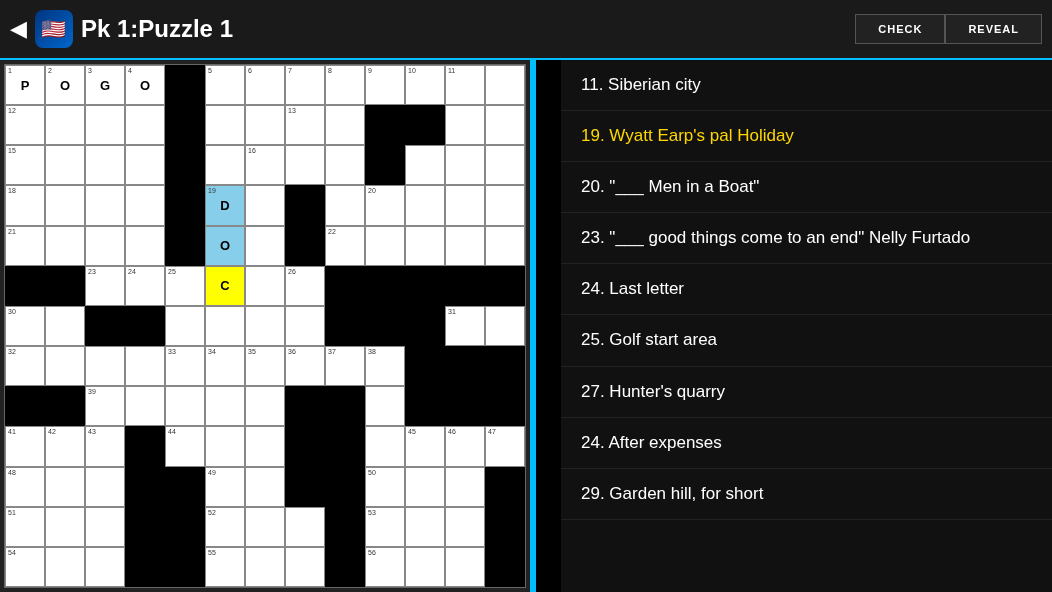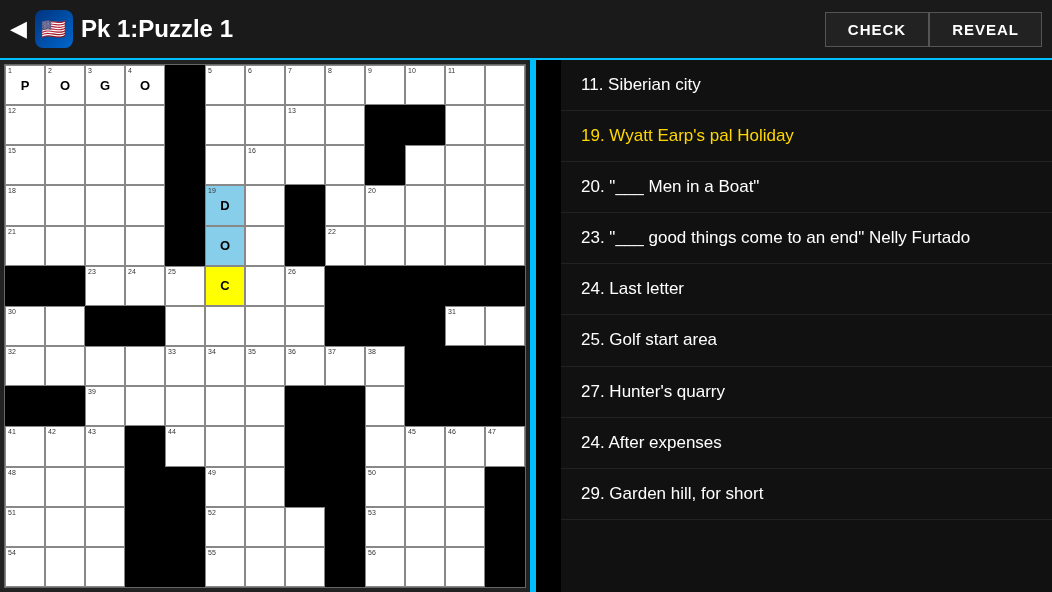--- a/index.html
+++ b/index.html
@@ -49,21 +49,21 @@
       font-size: 24px;
       font-weight: bold;
     }
     .header-right {
       display: flex;
       align-items: center;
       gap: 0;
     }
     .header-btn {
       color: #fff;
-      font-size: 15px;
+      font-size: 11px;
       font-weight: bold;
       padding: 8px 22px;
       cursor: pointer;
       border: 1px solid #555;
       background: #222;
       letter-spacing: 1px;
     }
 
     
     .main-content {

